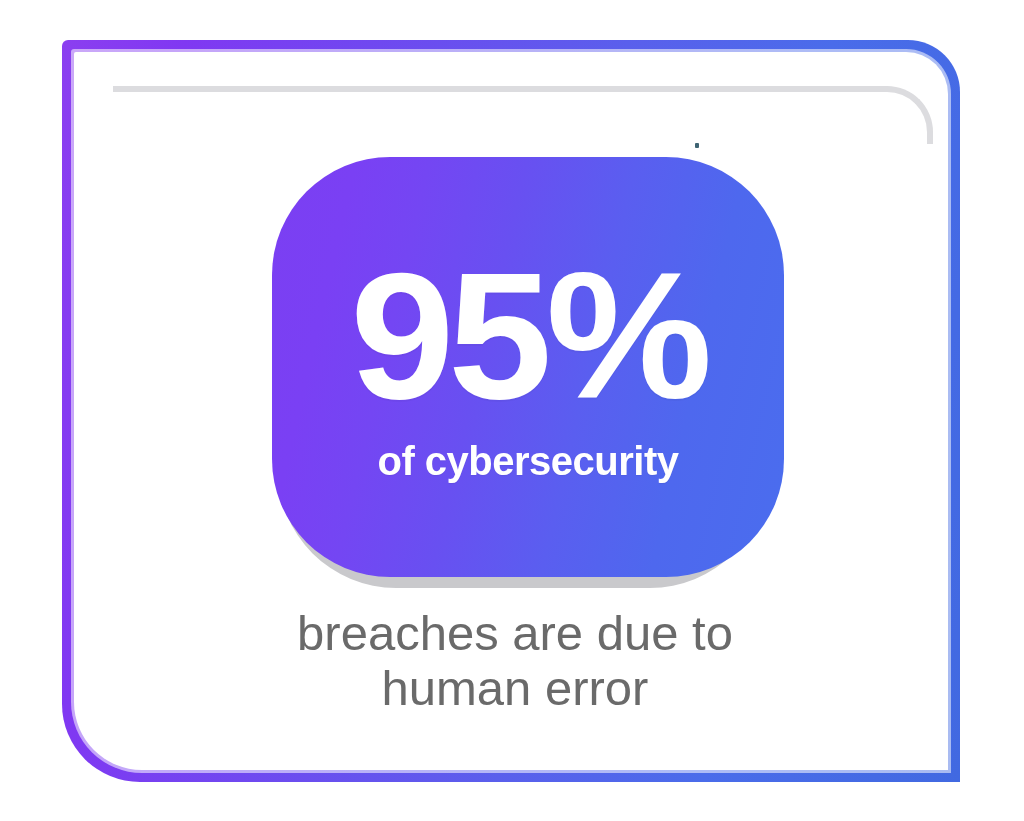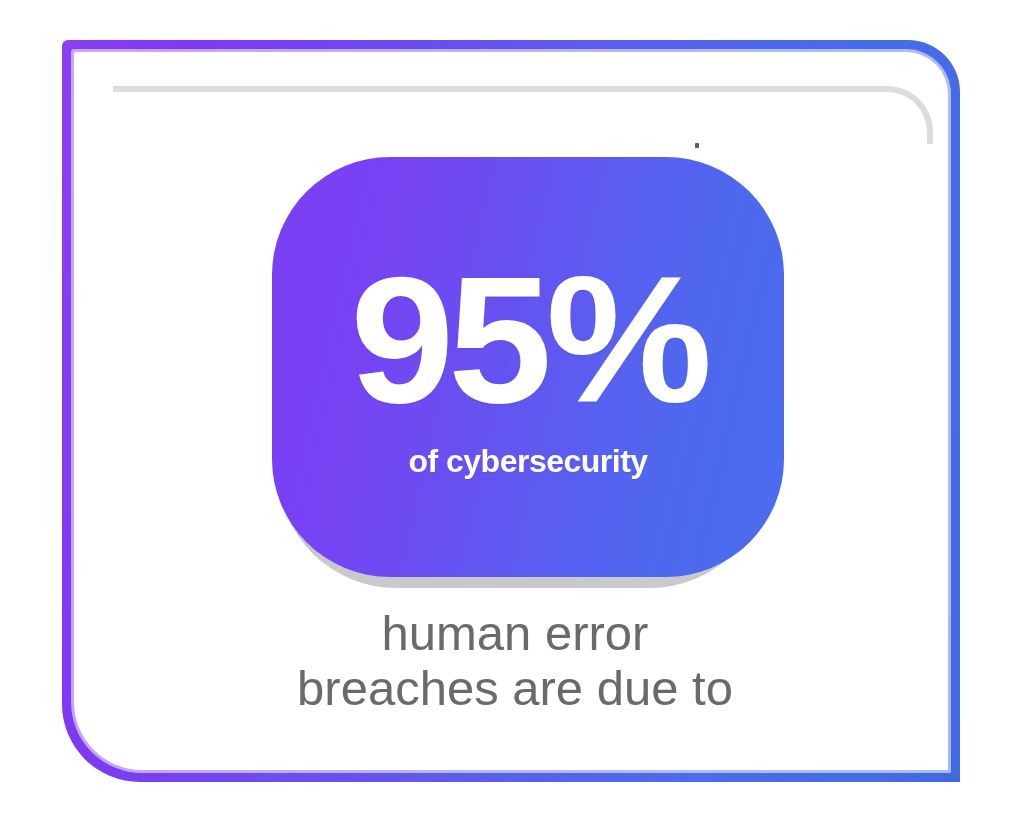--- a/index.html
+++ b/index.html
@@ -124,21 +124,21 @@
     margin: 0;
     padding: 0;
     transform: scaleX(1.04);
     text-shadow: 0 2px 0 rgba(0,0,0,0.03);
   }
 
   .stat-sub {
     color: #ffffff;
     font-family: "Liberation Sans", sans-serif;
     font-weight: 700;
-    font-size: 32px;
+    font-size: 40px;
     line-height: 1;
     letter-spacing: -0.5px;
     margin-top: 22px;
     text-shadow: 0 1px 1px rgba(0,0,0,0.05);
   }
 
   
   .caption {
     position: absolute;
     left: 150px;
@@ -167,17 +167,17 @@
 
   <div class="accent-dot"></div>
 
   <div class="card-shadow"></div>
   <div class="card">
     <div class="stat-number">95%</div>
     <div class="stat-sub">of cybersecurity</div>
   </div>
 
   <div class="caption">
+    <span class="line">breaches are due to</span>
     <span class="line">human error</span>
-    <span class="line">breaches are due to</span>
   </div>
 
 </div>
 
 </body></html>

